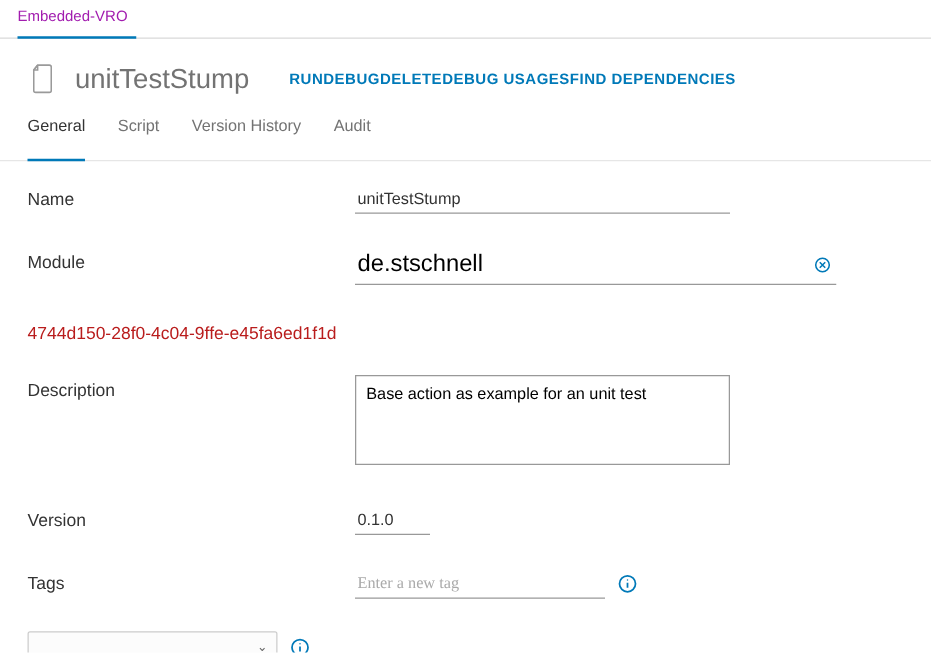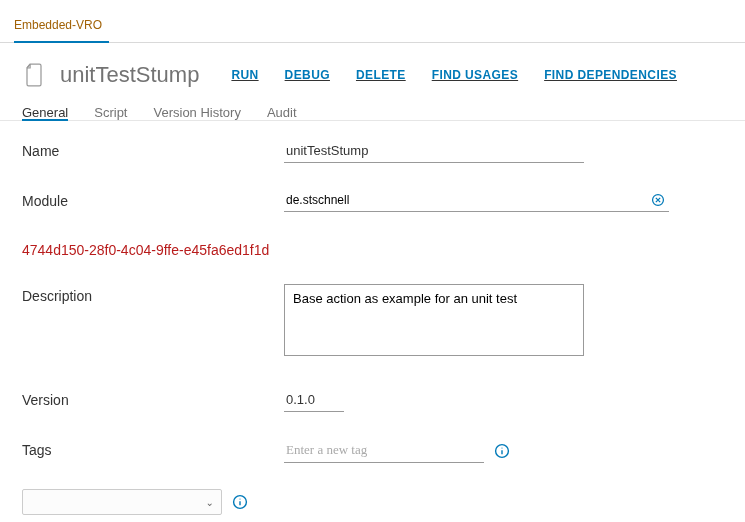--- a/index.html
+++ b/index.html
@@ -8,24 +8,23 @@
       font-size: 13px;
       color: #333;
       background: #fff;
       width: 745px;
       height: 522px;
       overflow: hidden;
     }
     .top-tab {
       padding: 6px 14px 6px 14px;
       font-size: 12px;
-      color: #a16207;
+      color: #a21caf;
       border-bottom: 1px solid #d9d9d9;
       position: relative;
-      margin-top: 12px;
     }
     .top-tab-label {
       display: inline-block;
       padding-bottom: 4px;
       position: relative;
     }
     .top-tab-underline {
       position: absolute;
       bottom: -1px;
       left: 14px;
@@ -46,38 +45,36 @@
       color: #9a9a9a;
     }
     .page-title {
       font-size: 22px;
       font-weight: 400;
       color: #737373;
       margin-right: 20px;
     }
     .action-links {
       display: flex;
-      gap: 26px;
-      text-decoration: underline;
     }
     .action-link {
       color: #0079b8;
       font-size: 12px;
       font-weight: 600;
       letter-spacing: 0.4px;
       cursor: pointer;
     }
     .sub-tabs {
       display: flex;
       gap: 26px;
       padding: 0 22px;
       border-bottom: 1px solid #e6e6e6;
     }
     .sub-tab {
-      padding: 6px 0 0 0;
+      padding: 6px 0 20px 0;
       font-size: 13px;
       color: #737373;
       cursor: pointer;
       position: relative;
     }
     .sub-tab.active {
       color: #333;
     }
     .sub-tab.active::after {
       content: "";
@@ -123,21 +120,21 @@
     .underline-input::placeholder { color: #aaa; }
     .module-wrap {
       display: flex;
       align-items: center;
       border-bottom: 1px solid #999;
       width: 385px;
     }
     .module-wrap input {
       border: none;
       flex: 1;
-      font-size: 12px;
+      font-size: 19px;
       padding: 4px 2px;
       outline: none;
       background: transparent;
     }
     .clear-icon {
       width: 14px;
       height: 14px;
       color: #0079b8;
       cursor: pointer;
       margin-right: 4px;
@@ -204,21 +201,21 @@
       <path d="M13 4h12a2 2 0 0 1 2 2v24a2 2 0 0 1-2 2H11a2 2 0 0 1-2-2V9z"></path>
       <path d="M13 4v5H9"></path>
       <path d="M13 4 9 9"></path>
     </svg>
   </span>
   <span class="page-title">unitTestStump</span>
   <div class="action-links">
     <span class="action-link">RUN</span>
     <span class="action-link">DEBUG</span>
     <span class="action-link">DELETE</span>
-    <span class="action-link">FIND USAGES</span>
+    <span class="action-link">DEBUG USAGES</span>
     <span class="action-link">FIND DEPENDENCIES</span>
   </div>
 </div>
 
 <div class="sub-tabs">
   <div class="sub-tab active">General</div>
   <div class="sub-tab">Script</div>
   <div class="sub-tab">Version History</div>
   <div class="sub-tab">Audit</div>
 </div>

